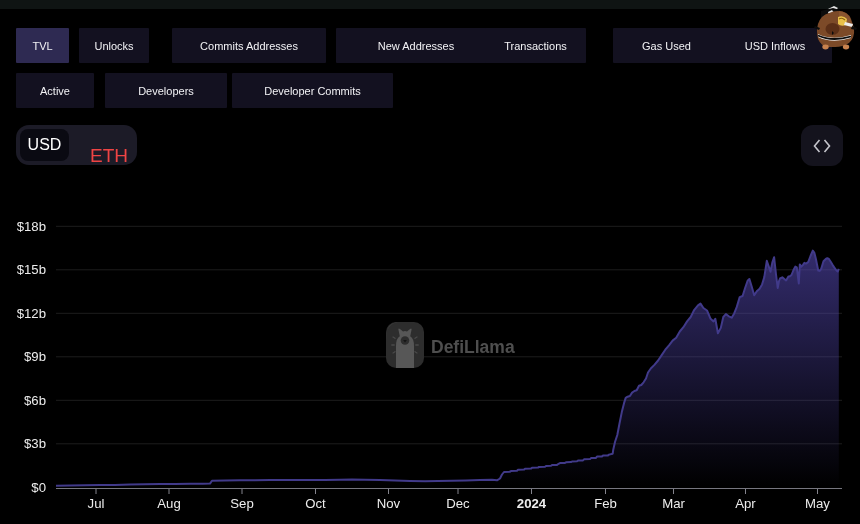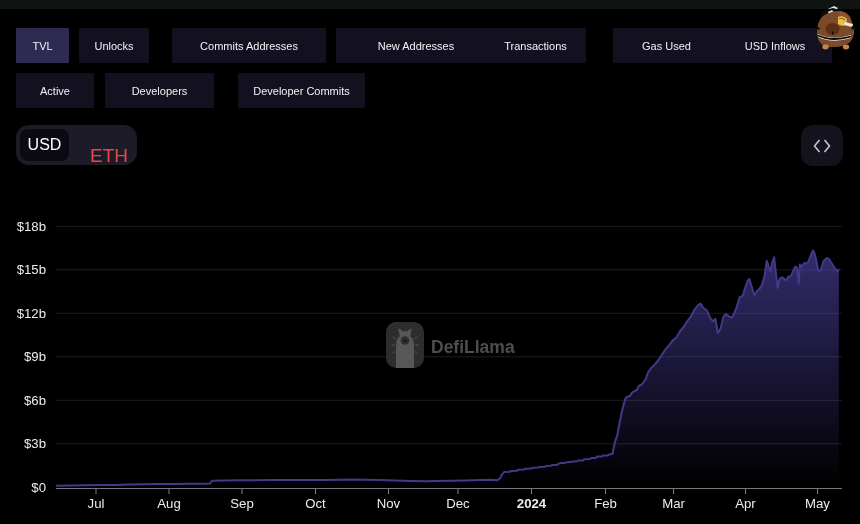--- a/index.html
+++ b/index.html
@@ -12,22 +12,22 @@
 <body>
 <div class="topbar"></div>
 <div class="btn active r1" style="left:16px;width:53px">TVL</div>
 <div class="btn r1" style="left:79px;width:70px">Unlocks</div>
 <div class="btn r1" style="left:172px;width:154px">Commits Addresses</div>
 <div class="btn r1" style="left:336px;width:160px">New Addresses</div>
 <div class="btn r1" style="left:485px;width:101px">Transactions</div>
 <div class="btn r1" style="left:613px;width:107px">Gas Used</div>
 <div class="btn r1" style="left:718px;width:114px">USD Inflows</div>
 <div class="btn r2" style="left:16px;width:78px">Active</div>
-<div class="btn r2" style="left:105px;width:109px">Developers</div>
-<div class="btn r2" style="left:238px;width:127px">Developer Commits</div>
+<div class="btn r2" style="left:105px;width:122px">Developers</div>
+<div class="btn r2" style="left:232px;width:161px">Developer Commits</div>
 
 <div style="position:absolute;left:16px;top:125px;width:121px;height:40px;background:#1c1b27;border-radius:13px;z-index:2"></div>
 <div style="position:absolute;left:20px;top:129px;width:49px;height:32px;background:#0a0a12;border-radius:8px;z-index:2;display:flex;align-items:center;justify-content:center;color:#fff;font-size:16px">USD</div>
 <div style="position:absolute;left:85px;top:140px;width:48px;height:32px;z-index:2;display:flex;align-items:center;justify-content:center;color:#ef4444;font-size:19px">ETH</div>
 <div style="position:absolute;left:801px;top:125px;width:42px;height:41px;background:#14131d;border-radius:12px;z-index:2"></div>
 <svg width="22" height="16" viewBox="0 0 22 16" style="position:absolute;left:811px;top:138px;z-index:2">
 <path d="M8.5 2 L3.5 8 L8.5 14" stroke="#c5c5cc" stroke-width="1.6" fill="none"></path>
 <path d="M13.5 2 L18.5 8 L13.5 14" stroke="#c5c5cc" stroke-width="1.6" fill="none"></path>
 </svg>
 

